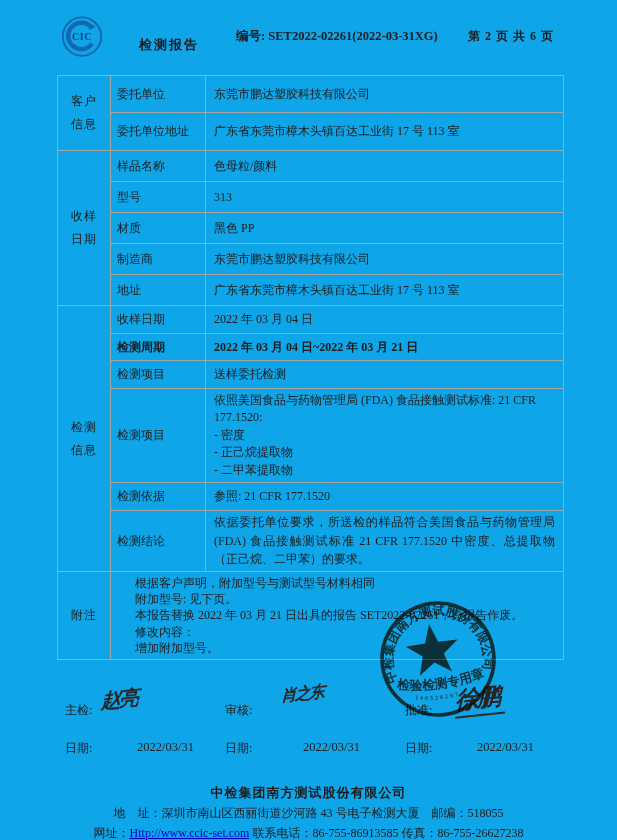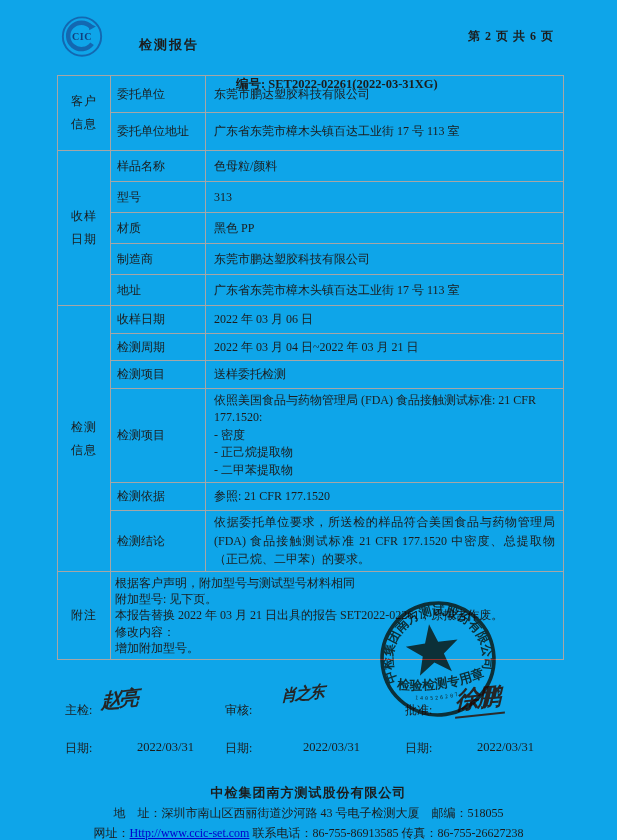--- a/index.html
+++ b/index.html
@@ -4,37 +4,37 @@
 <style>
   html,body { margin:0; padding:0; background:#ffffff; }
   .page {
     position:relative; width:617px; height:840px; background:#0ea5e9;
     font-family:"Liberation Serif","DejaVu Serif",serif; color:#1c1c1c;
     overflow:hidden;
   }
   
   .logo { position:absolute; left:59px; top:14px; }
   .hdr-title { position:absolute; left:139px; top:36px; font-size:13px; font-weight:bold; letter-spacing:2px; }
-  .hdr-no { position:absolute; left:236px; top:28px; font-size:12.5px; font-weight:bold;margin-top:48px; }
+  .hdr-no { position:absolute; left:236px; top:28px; font-size:12.5px; font-weight:bold; }
   .hdr-page { position:absolute; left:468px; top:28px; font-size:12px; font-weight:bold; letter-spacing:1px; }
   
   table.report {
     position:absolute; left:57px; top:75px; width:506px;
     border-collapse:collapse; table-layout:fixed; font-size:12px;
   }
   table.report td { border:1px solid #a6a6a6; vertical-align:middle; }
   td.sec { text-align:center; padding:0; }
   td.sec .secwrap { width:2.4em; margin:0 auto; line-height:1.9; letter-spacing:1px; }
   td.lbl { padding:2px 4px 2px 6px; }
   td.val { padding:2px 6px 2px 8px; }
   td.val-multi { padding:3px 10px 3px 8px; line-height:1.45; }
   td.val-wrap { padding:2px 8px 2px 8px; line-height:1.56; text-align:justify; }
-  td.note-cell { padding:3px 10px 3px 4px; line-height:1.35; }
+  td.note-cell { padding:3px 10px 3px 24px; line-height:1.35; }
   tr.h37 { height:37px; } tr.h38 { height:38px; } tr.h31 { height:31px; }
-  tr.h28 { height:28px; } tr.h27 { height:27px; } tr.h87 { height:87px; }
+  tr.h28 { height:28px; } tr.h27 { height:27px;font-weight:bold; } tr.h87 { height:87px; }
   tr.h56 { height:56px; } tr.h78 { height:78px; }
   
   .sigzone { position:absolute; left:57px; top:688px; width:506px; height:80px; font-size:12px; }
   .role { position:absolute; top:14px;font-family:Liberation Serif, serif; }
   .sig {
     position:absolute; font-size:20px; font-style:italic; font-weight:bold;
     color:#252525; letter-spacing:-2px; transform:rotate(-6deg) skewX(-6deg);
     white-space:nowrap;
   }
   .sig-3 { border-bottom:2px solid #2a2a2a; padding-right:6px; }
@@ -106,21 +106,21 @@
       <tr class="h31">
         <td class="lbl">地址</td>
         <td class="val">广东省东莞市樟木头镇百达工业街 17 号 113 室</td>
       </tr>
 
       <tr class="h28">
         <td class="sec" rowspan="6">
           <div class="secwrap">检测信息</div>
           </td>
         <td class="lbl">收样日期</td>
-        <td class="val">2022 年 03 月 06 日</td>
+        <td class="val">2022 年 03 月 04 日</td>
       </tr>
       <tr class="h27">
         <td class="lbl">检测周期</td>
         <td class="val">2022 年 03 月 04 日~2022 年 03 月 21 日</td>
       </tr>
       <tr class="h28">
         <td class="lbl">检测项目</td>
         <td class="val">送样委托检测</td>
       </tr>
       <tr class="h87">

